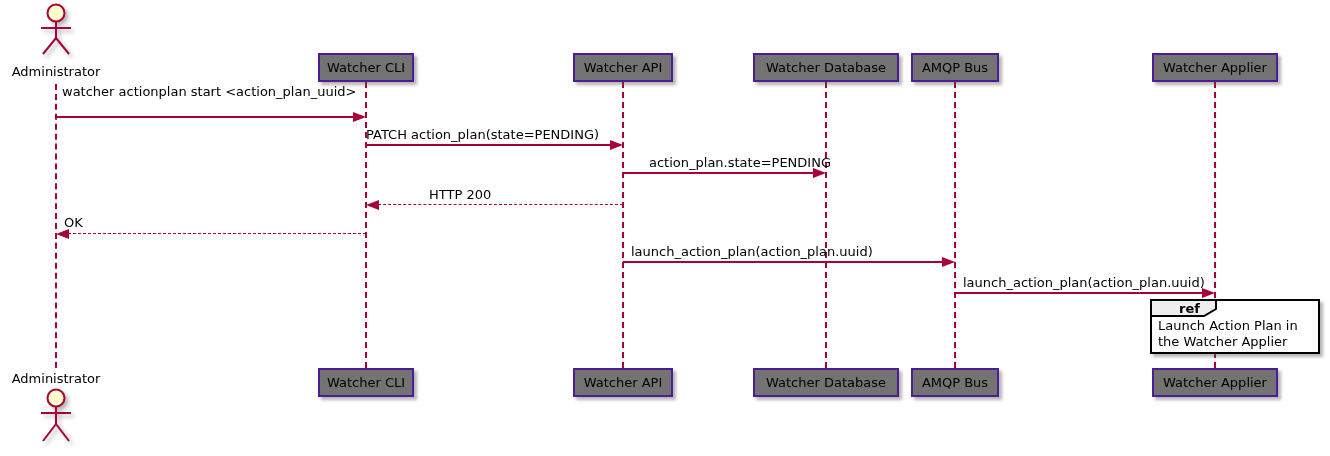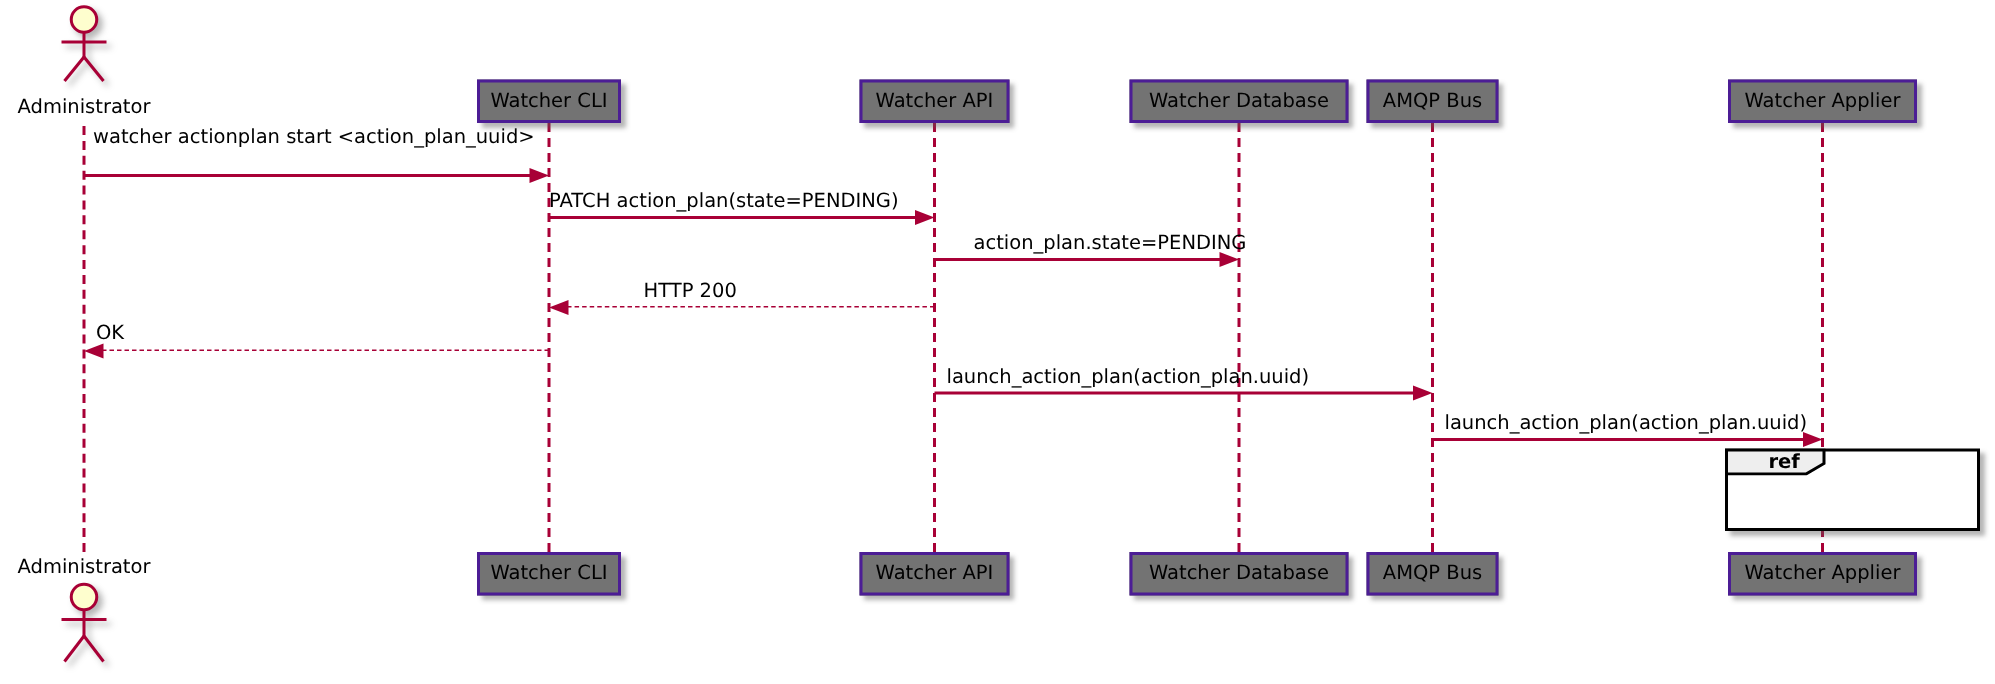--- a/index.html
+++ b/index.html
@@ -83,20 +83,21 @@
 
   <div class="mlabel" style="left:963px;top:275px;">launch_action_plan(action_plan.uuid)</div>
   <div class="mline-solid" style="left:955px;top:292px;width:248px;"></div>
   <div class="ah-right" style="left:1202px;top:288px;"></div>
 
   <div class="refbox">
     <svg class="ref-tab-svg" width="68" height="18" viewBox="0 0 68 18">
       <polygon points="1,1 66,1 66,10 54,17 1,17" fill="#EEEEEE" stroke="#000000" stroke-width="2"></polygon>
     </svg>
     <div class="ref-keyword">ref</div>
+    <div class="ref-text">Launch Action Plan in the Watcher Applier</div>
   </div>
 
   <div class="pbox" style="left:318px;top:368px;width:92px;">Watcher CLI</div>
   <div class="pbox" style="left:573px;top:368px;width:96px;">Watcher API</div>
   <div class="pbox" style="left:753px;top:368px;width:142px;">Watcher Database</div>
   <div class="pbox" style="left:911px;top:368px;width:84px;">AMQP Bus</div>
   <div class="pbox" style="left:1152px;top:368px;width:122px;">Watcher Applier</div>
 
   <div class="actor-label" style="left:56px;top:371px;">Administrator</div>
   <svg class="actor-svg" style="left:36px;top:387px;" width="40" height="58" viewBox="0 0 40 58">

